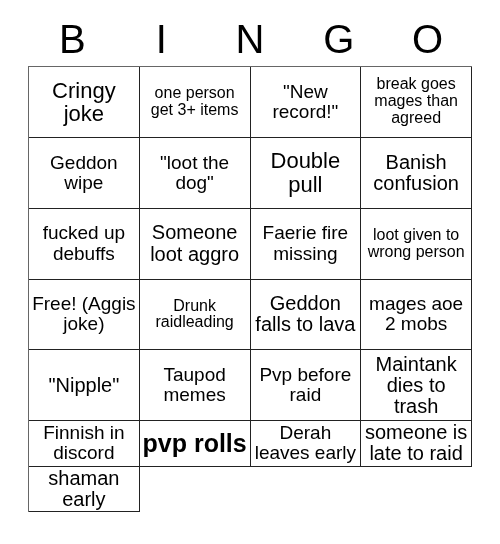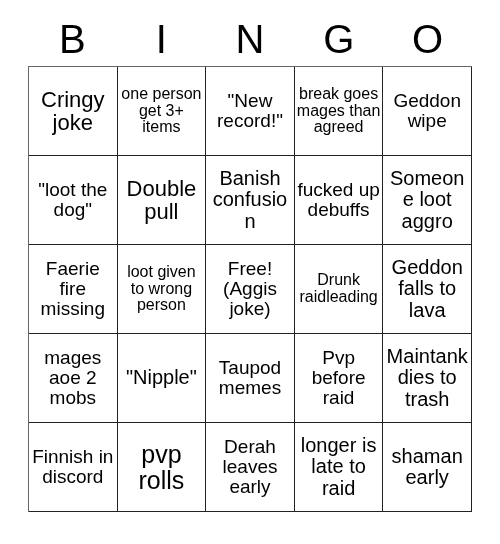--- a/index.html
+++ b/index.html
@@ -47,21 +47,21 @@
   }
 
   
   #bingo-grid {
     position: absolute;
     left: 28px;
     top: 66px;
     width: 444px;
     height: 446px;
     display: grid;
-    grid-template-columns: repeat(5, 1fr);
+    grid-template-columns: repeat(4, 1fr);
     grid-template-rows: repeat(5, 1fr);
     border-top: 1px solid #666666;
     border-left: 1px solid #666666;
     box-sizing: border-box;
     background: #ffffff;
   }
 
   .bingo-cell {
     border-right: 1px solid #222222;
     border-bottom: 1px solid #222222;
@@ -77,21 +77,21 @@
   .bingo-cell .cell-text {
     display: block;
     width: 100%;
     color: #000000;
     line-height: 1.06;
     word-wrap: break-word;
     white-space: pre-line;
   }
 
   
-  .fs-xl .cell-text { font-size: 25px; }
+  .fs-xl .cell-text { font-size: 25px; font-weight: bold; }
   .fs-lg .cell-text { font-size: 22px; }
   .fs-md .cell-text { font-size: 19px; }
   .fs-sm .cell-text { font-size: 20px; }
   .fs-xs .cell-text { font-size: 16px; }
 </style>
 </head>
 <body>
 
 <div id="bingo-card">
 
@@ -172,20 +172,20 @@
     <div class="bingo-cell fs-md">
         <span class="cell-text">Finnish in discord</span>
       </div>
     <div class="bingo-cell fs-xl">
         <span class="cell-text">pvp rolls</span>
       </div>
     <div class="bingo-cell fs-md">
         <span class="cell-text">Derah leaves early</span>
       </div>
     <div class="bingo-cell fs-sm">
-        <span class="cell-text">longer is late to raid</span>
+        <span class="cell-text">someone is late to raid</span>
       </div>
     <div class="bingo-cell fs-sm">
         <span class="cell-text">shaman early</span>
       </div>
 
   </div>
 </div>
 
 </body></html>

